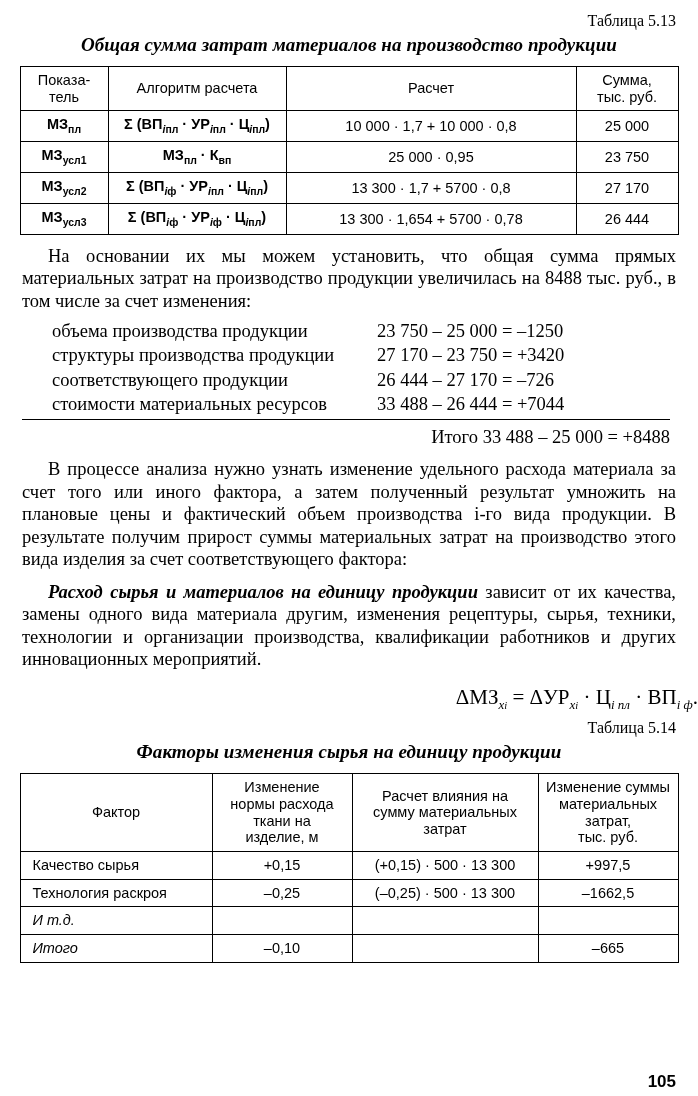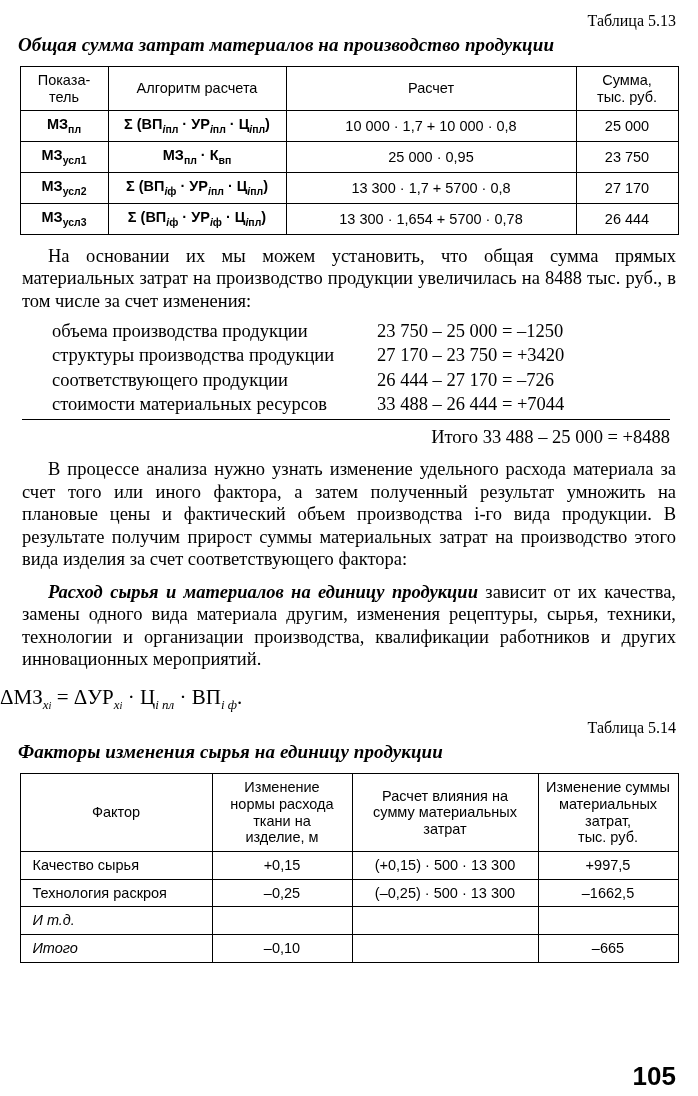--- a/index.html
+++ b/index.html
@@ -22,21 +22,21 @@
     padding: 0;
     box-sizing: border-box;
   }
   .table-label {
     text-align: right;
     font-size: 16px;
     margin: 12px 22px 4px 0;
     font-family: "Liberation Serif", serif;
   }
   .tbl-title {
-    text-align: left;
+    text-align: center;
     font-style: italic;
     font-weight: bold;
     font-size: 19px;
     margin: 2px 18px 10px 18px;
     letter-spacing: 0.1px;
   }
   table.doc {
     border-collapse: collapse;
     margin: 0 auto;
     width: 658px;
@@ -88,33 +88,33 @@
   }
   .total-line {
     margin: 2px 30px 0 22px;
     text-align: right;
     font-size: 18.5px;
     border-top: 1.3px solid #000;
     padding-top: 7px;
     width: 648px;
   }
   .formula {
-    text-align: left;
+    text-align: right;
     font-size: 21px;
     margin: 14px 0 6px 0;
     font-family: "Liberation Serif", serif;
   }
   .formula .sb { font-size: 0.62em; vertical-align: sub; font-style: italic; }
   .formula .it { font-style: italic; }
   .pagenum {
     position: absolute;
     right: 22px;
     bottom: 16px;
     font-weight: bold;
-    font-size: 26px;
+    font-size: 17px;
     font-family: "Liberation Sans", sans-serif;
   }
   .t1 col.c1 { width: 88px; }
   .t1 col.c2 { width: 178px; }
   .t1 col.c3 { width: 290px; }
   .t1 col.c4 { width: 102px; }
   .t2 col.d1 { width: 192px; }
   .t2 col.d2 { width: 140px; }
   .t2 col.d3 { width: 186px; }
   .t2 col.d4 { width: 140px; }

